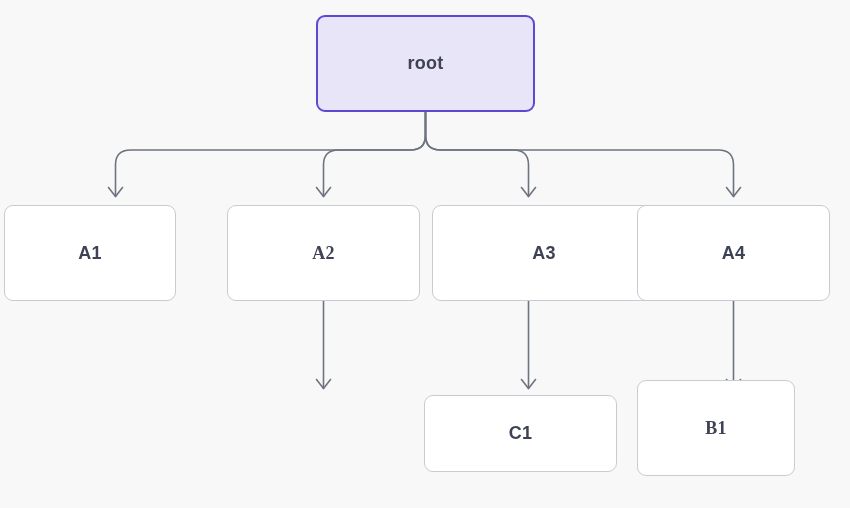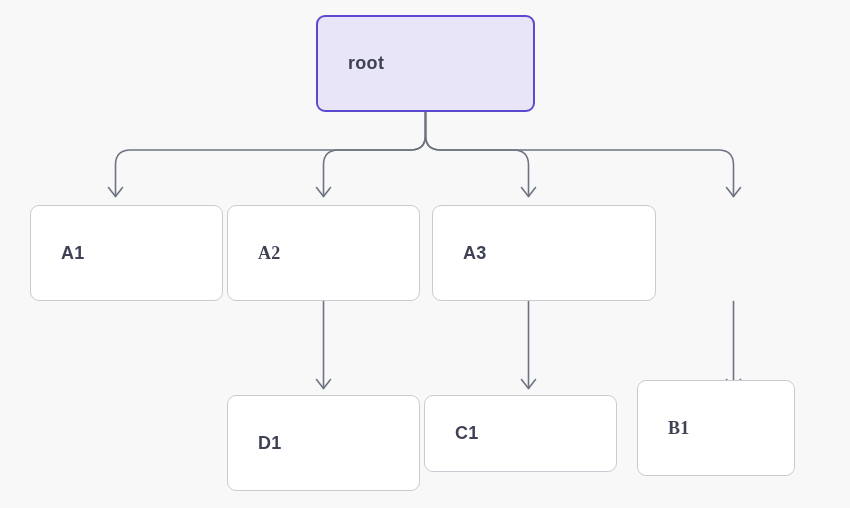--- a/index.html
+++ b/index.html
@@ -28,26 +28,25 @@
     stroke: #6e7380;
     stroke-width: 1.6;
     stroke-linecap: round;
     stroke-linejoin: round;
   }
   .node {
     position: absolute;
     box-sizing: border-box;
     display: flex;
     align-items: center;
-    justify-content: flex-start;
+    justify-content: center;
     background: #ffffff;
     border: 1.5px solid #c9cbd2;
     border-radius: 9px;
     cursor: pointer;
-    padding-left: 30px;
   }
   .node .label {
     font-size: 18px;
     font-weight: 700;
     color: #3f4254;
     letter-spacing: 0.3px;
     user-select: none;
   }
   .node.root-node {
     background: #e9e5f8;
@@ -94,33 +93,33 @@
     <g>
       <path class="edge" d="M 733.5 301.5 L 733.5 388.5"></path>
       <path class="edge" d="M 726.5 379.5 L 733.5 388.5 L 740.5 379.5"></path>
     </g>
   </svg>
 
   <div class="node root-node" style="left:316px; top:15px; width:219px; height:97px;">
     <span class="label">root</span>
   </div>
 
-  <div class="node" style="left:30px; top:205px; width:193px; height:96px;">
+  <div class="node" style="left:4px; top:205px; width:172px; height:96px;">
     <span class="label">A1</span>
   </div>
   <div class="node" style="left:227px; top:205px; width:193px; height:96px;font-family:Liberation Serif, serif;">
     <span class="label">A2</span>
   </div>
   <div class="node" style="left:432px; top:205px; width:224px; height:96px;">
     <span class="label">A3</span>
   </div>
+  <div class="node" style="left:637px; top:205px; width:193px; height:96px;">
+    <span class="label">A4</span>
+  </div>
 
-  <div class="node" style="left:227px; top:395px; width:193px; height:96px;">
-    <span class="label">D1</span>
-  </div>
   <div class="node" style="left:424px; top:395px; width:193px; height:77px;">
     <span class="label">C1</span>
   </div>
   <div class="node" style="left:637px; top:380px; width:158px; height:96px;font-family:Liberation Serif, serif;">
     <span class="label">B1</span>
   </div>
 
 </div>
 
 </body></html>

